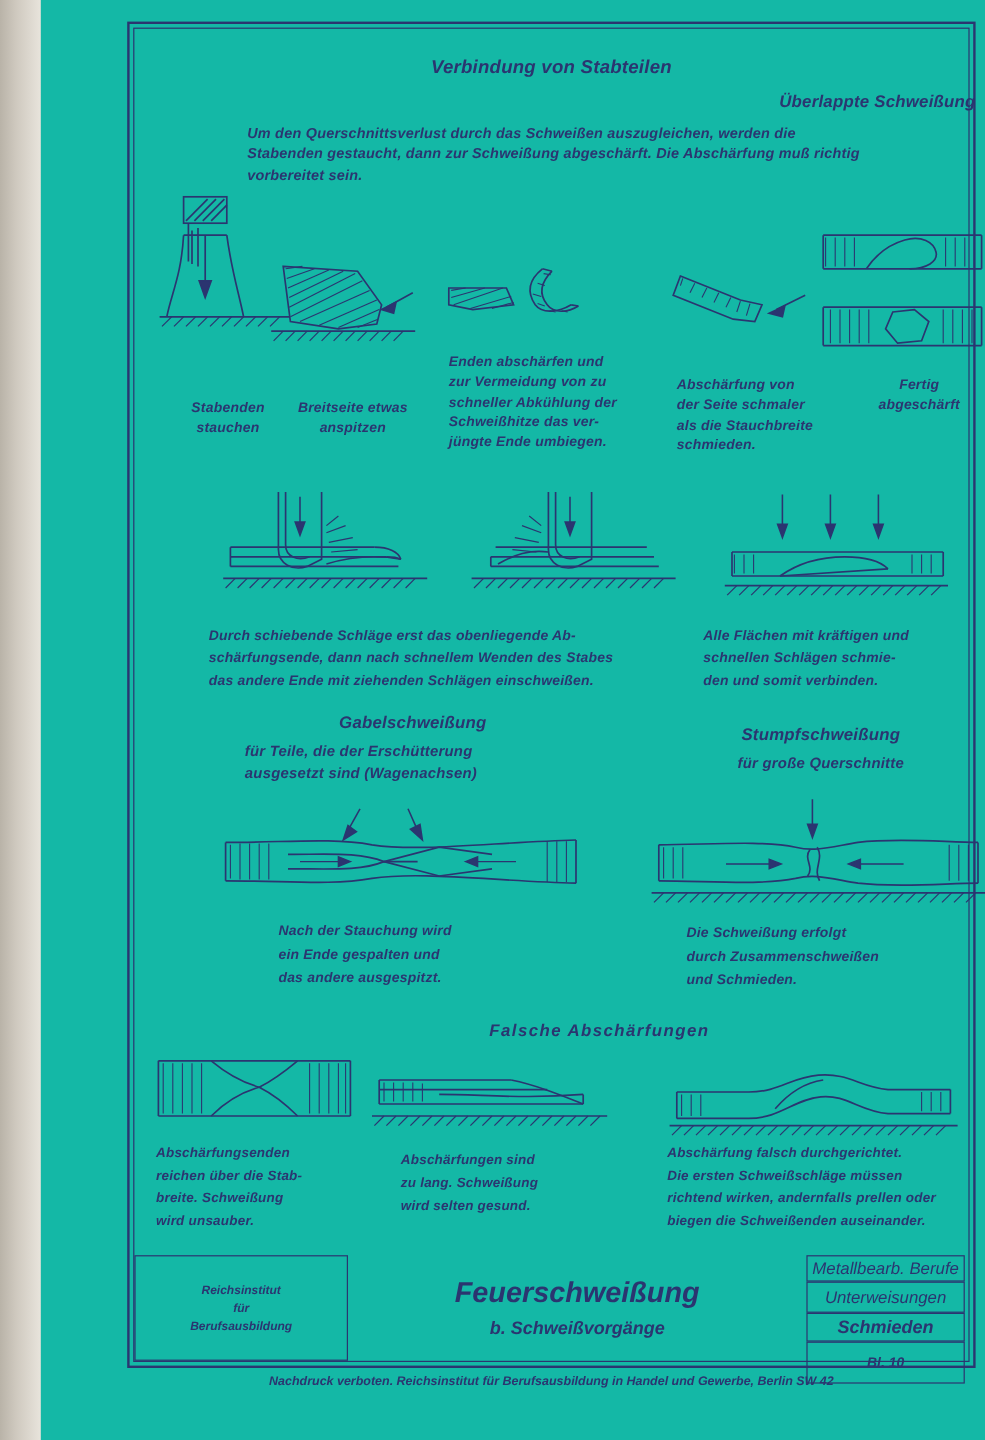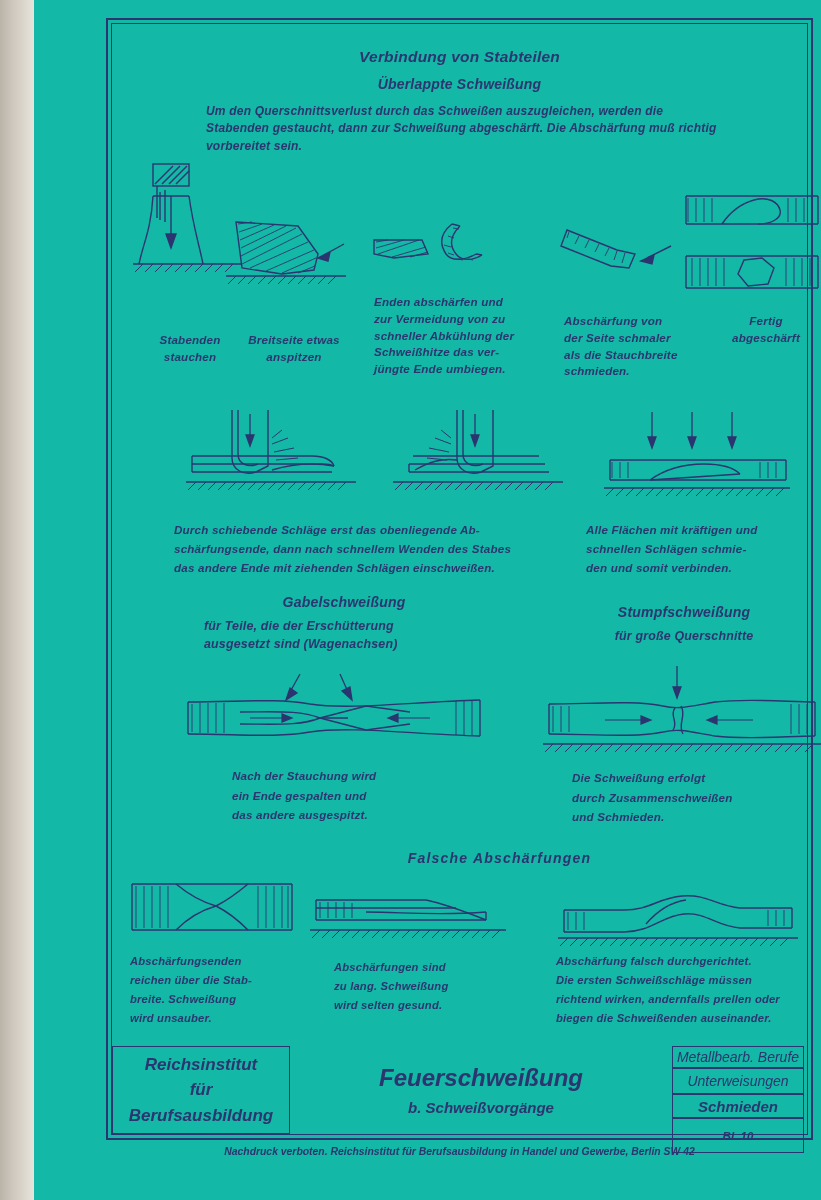--- a/index.html
+++ b/index.html
@@ -55,21 +55,21 @@
     position:absolute; left:72px; top:1040px; width:707px; height:100px;
     box-sizing:border-box;
   }
   .footer-box {
     position:absolute; box-sizing:border-box; border:1.6px solid #2b3570;
   }
   .f-left {
     left:6px; top:6px; width:178px; height:88px;
     display:flex; flex-direction:column; align-items:center; justify-content:center;
   }
-  .f-left div { font-size:17px; font-weight:700; font-style:italic; line-height:1.5; }
+  .f-left div { font-size:10px; font-weight:700; font-style:italic; line-height:1.5; }
   .f-mid {
     left:190px; top:6px; width:370px; height:88px;
     border:none;
     display:flex; flex-direction:column; align-items:center; justify-content:center;
   }
   .f-mid .big { font-size:24px; font-style:italic; font-weight:600; }
   .f-mid .small { font-size:15px; font-style:italic; font-weight:600; margin-top:7px; }
   .f-r1, .f-r2, .f-r3, .f-r4 { left:566px; width:132px; }
   .f-r1 { top:6px; height:22px; }
   .f-r2 { top:28px; height:26px; }
@@ -92,21 +92,21 @@
 <body>
 
 <div class="page-gutter"></div>
 <div class="sheet">
 
   <div class="frame">
     <div class="frame-inner"></div>
   </div>
 
   <div class="t title-main center" style="left:72px; top:46px; width:707px;">Verbindung von Stabteilen</div>
-  <div class="t title-sub center" style="left:72px; top:74px; width:707px;">Überlappte Schweißung</div>
+  <div class="t title-sub center" style="left:72px; top:74px; width:707px;text-align:right;">Überlappte Schweißung</div>
   <div class="t para" style="left:172px; top:103px; width:522px; white-space:pre-wrap;">Um den Querschnittsverlust durch das Schweißen auszugleichen, werden die Stabenden gestaucht, dann zur Schweißung abgeschärft. Die Abschärfung muß richtig vorbereitet sein.</div>
 
   <div class="fig" style="left:95px; top:160px;">
     <svg width="120" height="150" viewBox="0 0 120 150">
       <g stroke="#2b3570" fill="none" stroke-width="1.4">
         <rect x="24" y="4" width="36" height="22"></rect>
         <line x1="26" y1="24" x2="44" y2="6"></line>
           <line x1="33" y1="24" x2="51" y2="6"></line>
         <line x1="40" y1="24" x2="58" y2="6"></line>
           <line x1="47" y1="24" x2="60" y2="11"></line>

